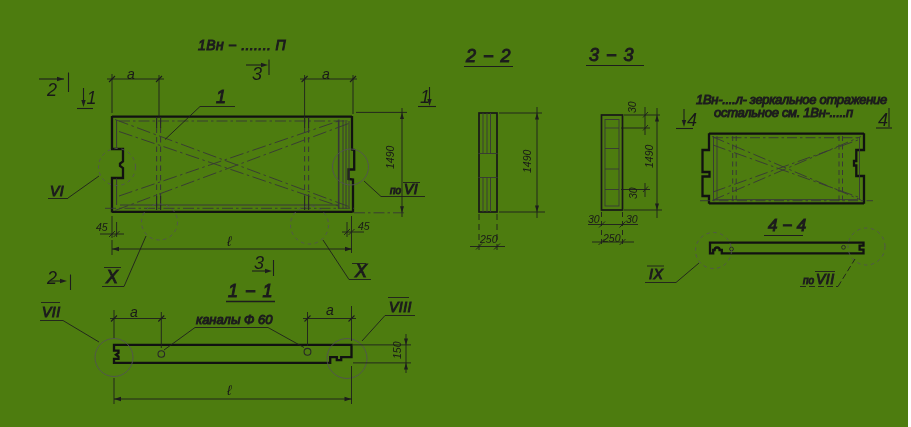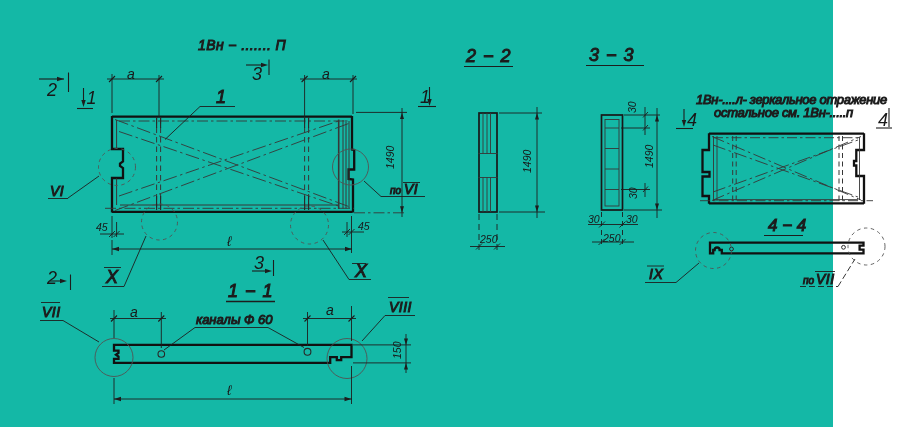--- a/index.html
+++ b/index.html
@@ -1,16 +1,16 @@
 <!DOCTYPE html>
 <html><head>
 <meta charset="utf-8">
 <style>
 html,body{margin:0;padding:0;background:#fff;}
-#sheet{width:833px;height:427px;position:relative;background:#14b8a6;}
+#sheet{width:908px;height:427px;position:relative;background:#4d7c0f;}
 svg{position:absolute;left:0;top:0;filter:blur(0.33px) contrast(1.05);}
 text{fill:#1d1d1d;font-family:"Liberation Sans",sans-serif;font-style:italic;}
 .dim{font-size:10.5px;}
 .let{font-size:14px;}
 .rom{font-size:14px;letter-spacing:.5px;}
 .ttl{font-size:18px;letter-spacing:1px;}
 .mk{font-size:18px;}
 </style>
 </head>
 <body>

